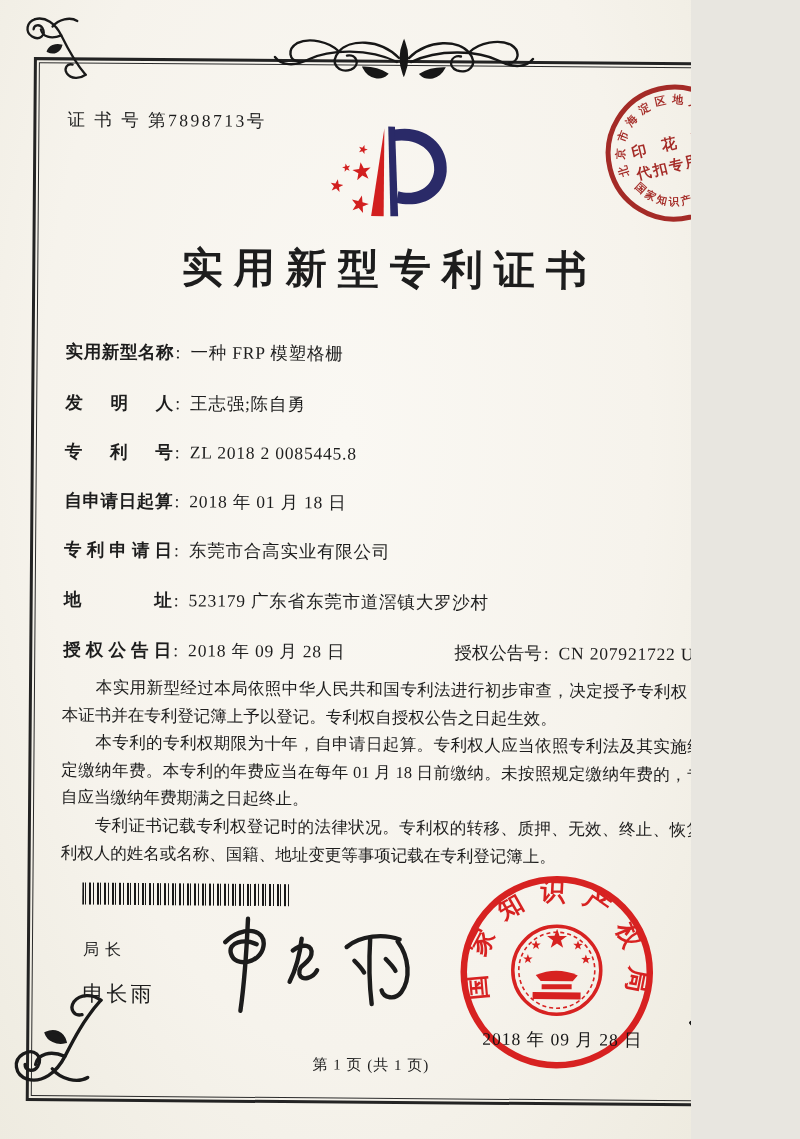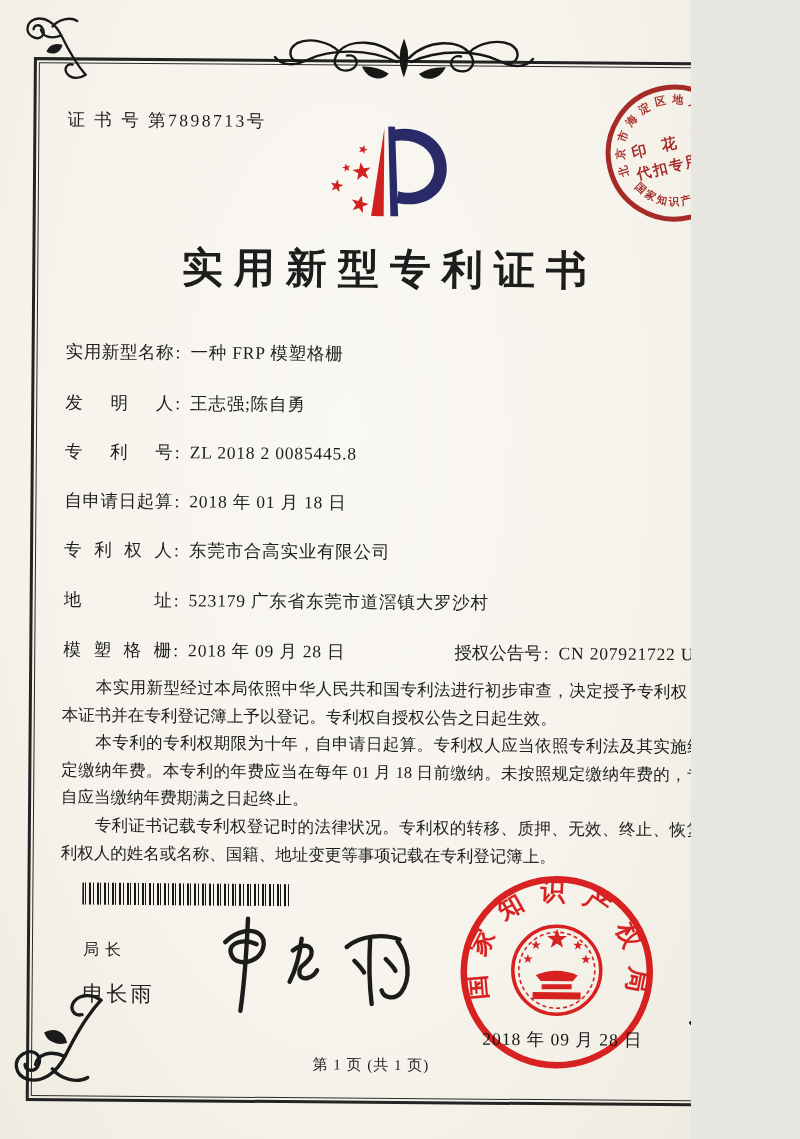--- a/index.html
+++ b/index.html
@@ -9,21 +9,21 @@
     font-family:"Liberation Serif","DejaVu Serif",serif;color:#1d1d1d;
   }
   .scan{position:absolute;inset:0;transform:rotate(.45deg);transform-origin:400px 560px;}
   .frame{position:absolute;left:30px;top:60px;width:704px;height:1038px;border:3px solid #232323;}
   .frame-inner{position:absolute;inset:2px;border:1px solid #2b2b2b;}
   .cert-no{position:absolute;left:64px;top:110px;font-size:17.5px;letter-spacing:2.5px;}
   .logo{position:absolute;left:326px;top:118px;}
   .title{position:absolute;left:30px;top:242px;width:704px;text-align:center;
          font-size:41px;font-weight:bold;letter-spacing:11px;text-indent:11px;}
   .field{position:absolute;left:64px;font-size:17.5px;white-space:nowrap;}
-  .flabel{display:inline-block;width:108px;text-align:justify;text-align-last:justify;}
+  .flabel{display:inline-block;width:108px;text-align:justify;text-align-last:justify;font-weight:bold;}
   .fcolon{display:inline-block;margin:0 10px 0 2px;}
   .fvalue{letter-spacing:.8px;}
   .grant-pub{position:absolute;left:455px;top:640px;font-size:17.5px;white-space:nowrap;}
   .paras{position:absolute;left:63px;top:676px;width:676px;font-size:16.5px;
          line-height:27.6px;text-align:justify;}
   .paras p{margin:0;text-indent:2.05em;}
   .barcode{position:absolute;left:85px;top:885px;width:207px;height:22px;
     background:repeating-linear-gradient(90deg,#181818 0 2px,transparent 2px 3px,
       #181818 3px 4px,transparent 4px 7px,#181818 7px 9px,transparent 9px 11px,
       #181818 11px 12px,transparent 12px 15px);}
@@ -151,27 +151,27 @@
   <div class="field" style="top:393px">
     <span class="flabel">发明人</span><span class="fcolon">:</span><span class="fvalue">王志强;陈自勇</span>
   </div>
   <div class="field" style="top:442px">
     <span class="flabel">专利号</span><span class="fcolon">:</span><span class="fvalue">ZL 2018 2 0085445.8</span>
   </div>
   <div class="field" style="top:491px">
     <span class="flabel">自申请日起算</span><span class="fcolon">:</span><span class="fvalue">2018 年 01 月 18 日</span>
   </div>
   <div class="field" style="top:540px">
-    <span class="flabel">专利权人</span><span class="fcolon">:</span><span class="fvalue">东莞市合高实业有限公司</span>
+    <span class="flabel">专利申请日</span><span class="fcolon">:</span><span class="fvalue">东莞市合高实业有限公司</span>
   </div>
   <div class="field" style="top:590px">
     <span class="flabel">地址</span><span class="fcolon">:</span><span class="fvalue">523179 广东省东莞市道滘镇大罗沙村</span>
   </div>
   <div class="field" style="top:640px">
-    <span class="flabel">模塑格栅</span><span class="fcolon">:</span><span class="fvalue">2018 年 09 月 28 日</span>
+    <span class="flabel">授权公告日</span><span class="fcolon">:</span><span class="fvalue">2018 年 09 月 28 日</span>
   </div>
   <div class="grant-pub">
     <span>授权公告号</span><span class="fcolon">:</span><span class="fvalue">CN 207921722 U</span>
   </div>
 
   <div class="paras">
     <p>本实用新型经过本局依照中华人民共和国专利法进行初步审查，决定授予专利权，颁发本证书并在专利登记簿上予以登记。专利权自授权公告之日起生效。</p>
     <p>本专利的专利权期限为十年，自申请日起算。专利权人应当依照专利法及其实施细则规定缴纳年费。本专利的年费应当在每年 01 月 18 日前缴纳。未按照规定缴纳年费的，专利权自应当缴纳年费期满之日起终止。</p>
     <p>专利证书记载专利权登记时的法律状况。专利权的转移、质押、无效、终止、恢复和专利权人的姓名或名称、国籍、地址变更等事项记载在专利登记簿上。</p>
   </div>

